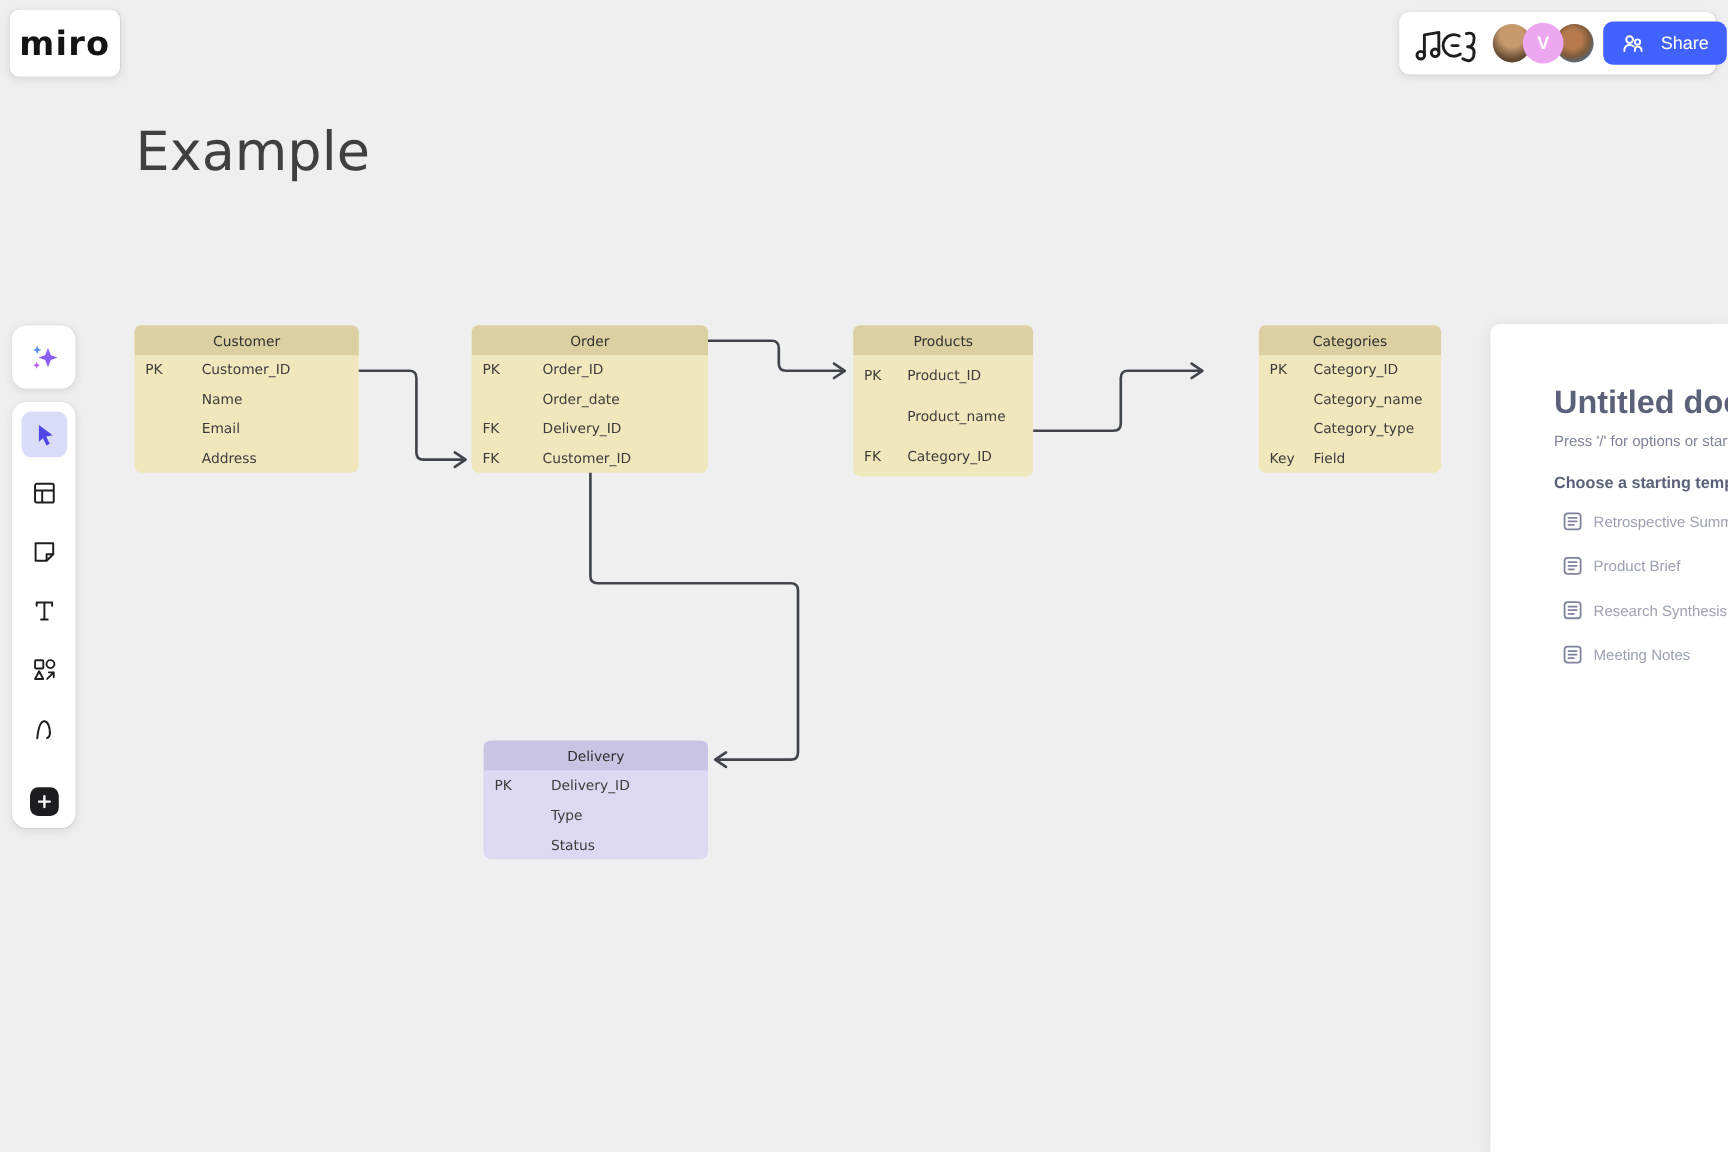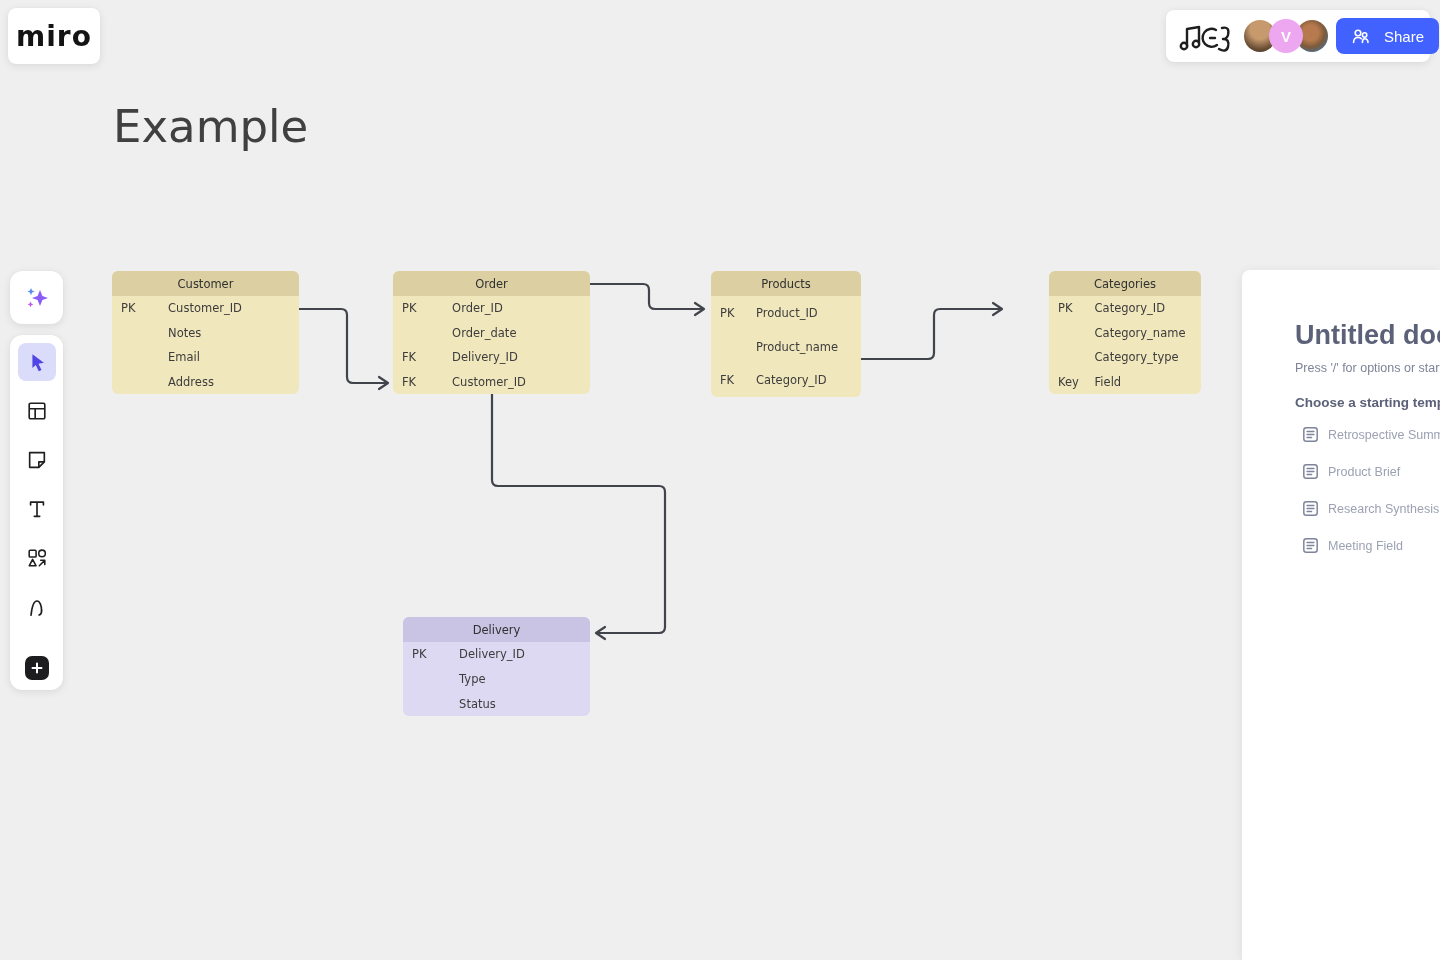--- a/index.html
+++ b/index.html
@@ -204,21 +204,21 @@
 </svg>
 
 <div class="er-table theme-yellow" style="left:112px; top:271px; width:187px; height:123px;">
   <div class="thead">Customer</div>
   <div class="trow">
       <span class="tkey">PK</span>
       <span class="tfield">Customer_ID</span>
     </div>
   <div class="trow">
       <span class="tkey"></span>
-      <span class="tfield">Notes</span>
+      <span class="tfield">Name</span>
     </div>
   <div class="trow">
       <span class="tkey"></span>
       <span class="tfield">Email</span>
     </div>
   <div class="trow">
       <span class="tkey"></span>
       <span class="tfield">Address</span>
     </div>
 </div>
@@ -327,15 +327,15 @@
     </svg>
     <span>Research Synthesis</span>
   </div>
   <div class="tpl-item" style="top:267px;">
     <svg width="17" height="17" viewBox="0 0 16 16">
       <g fill="none" stroke="#7e849b" stroke-width="1.4" stroke-linecap="round">
         <rect x="1.7" y="1.7" width="12.6" height="12.6" rx="2.4"></rect>
         <path d="M4.8 5.2 H11.2 M4.8 8 H11.2 M4.8 10.8 H9"></path>
       </g>
     </svg>
-    <span>Meeting Field</span>
+    <span>Meeting Notes</span>
   </div>
 </div>
 
 </body></html>

